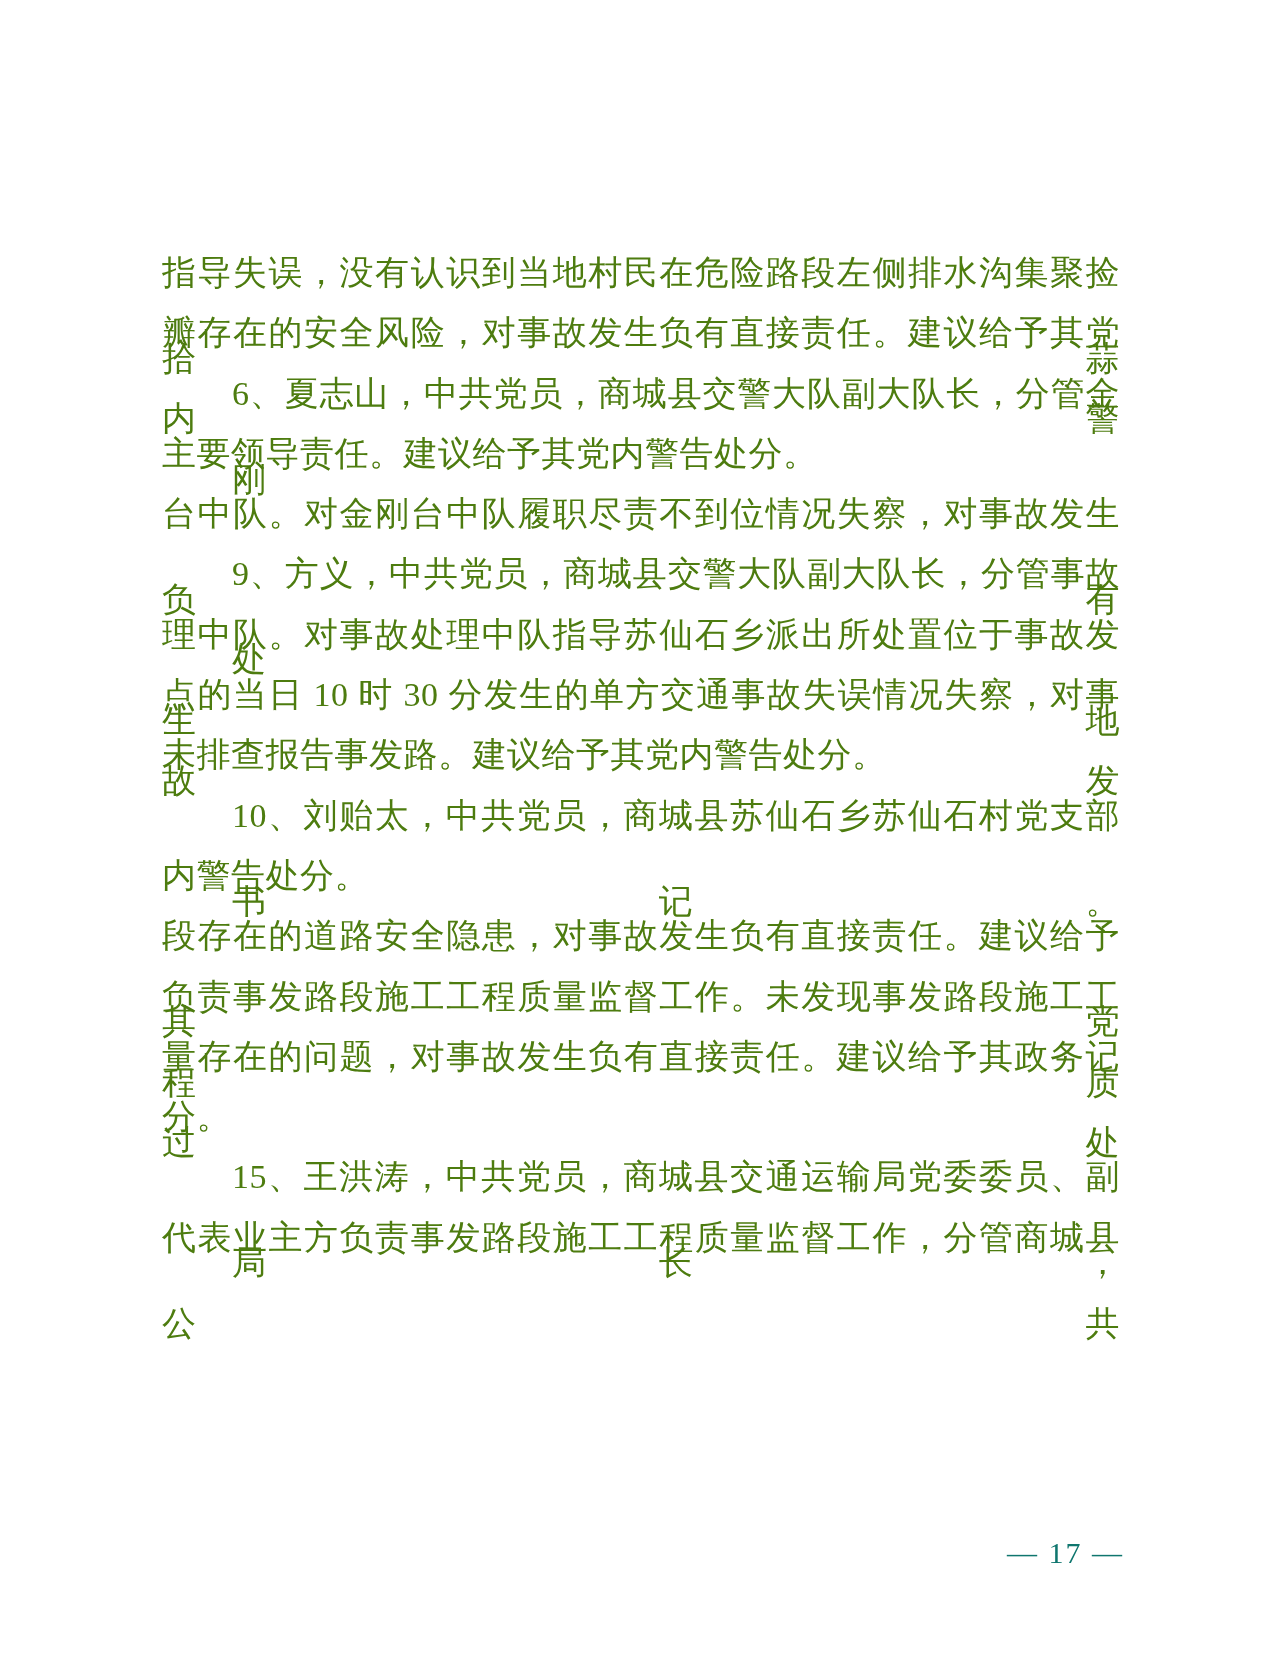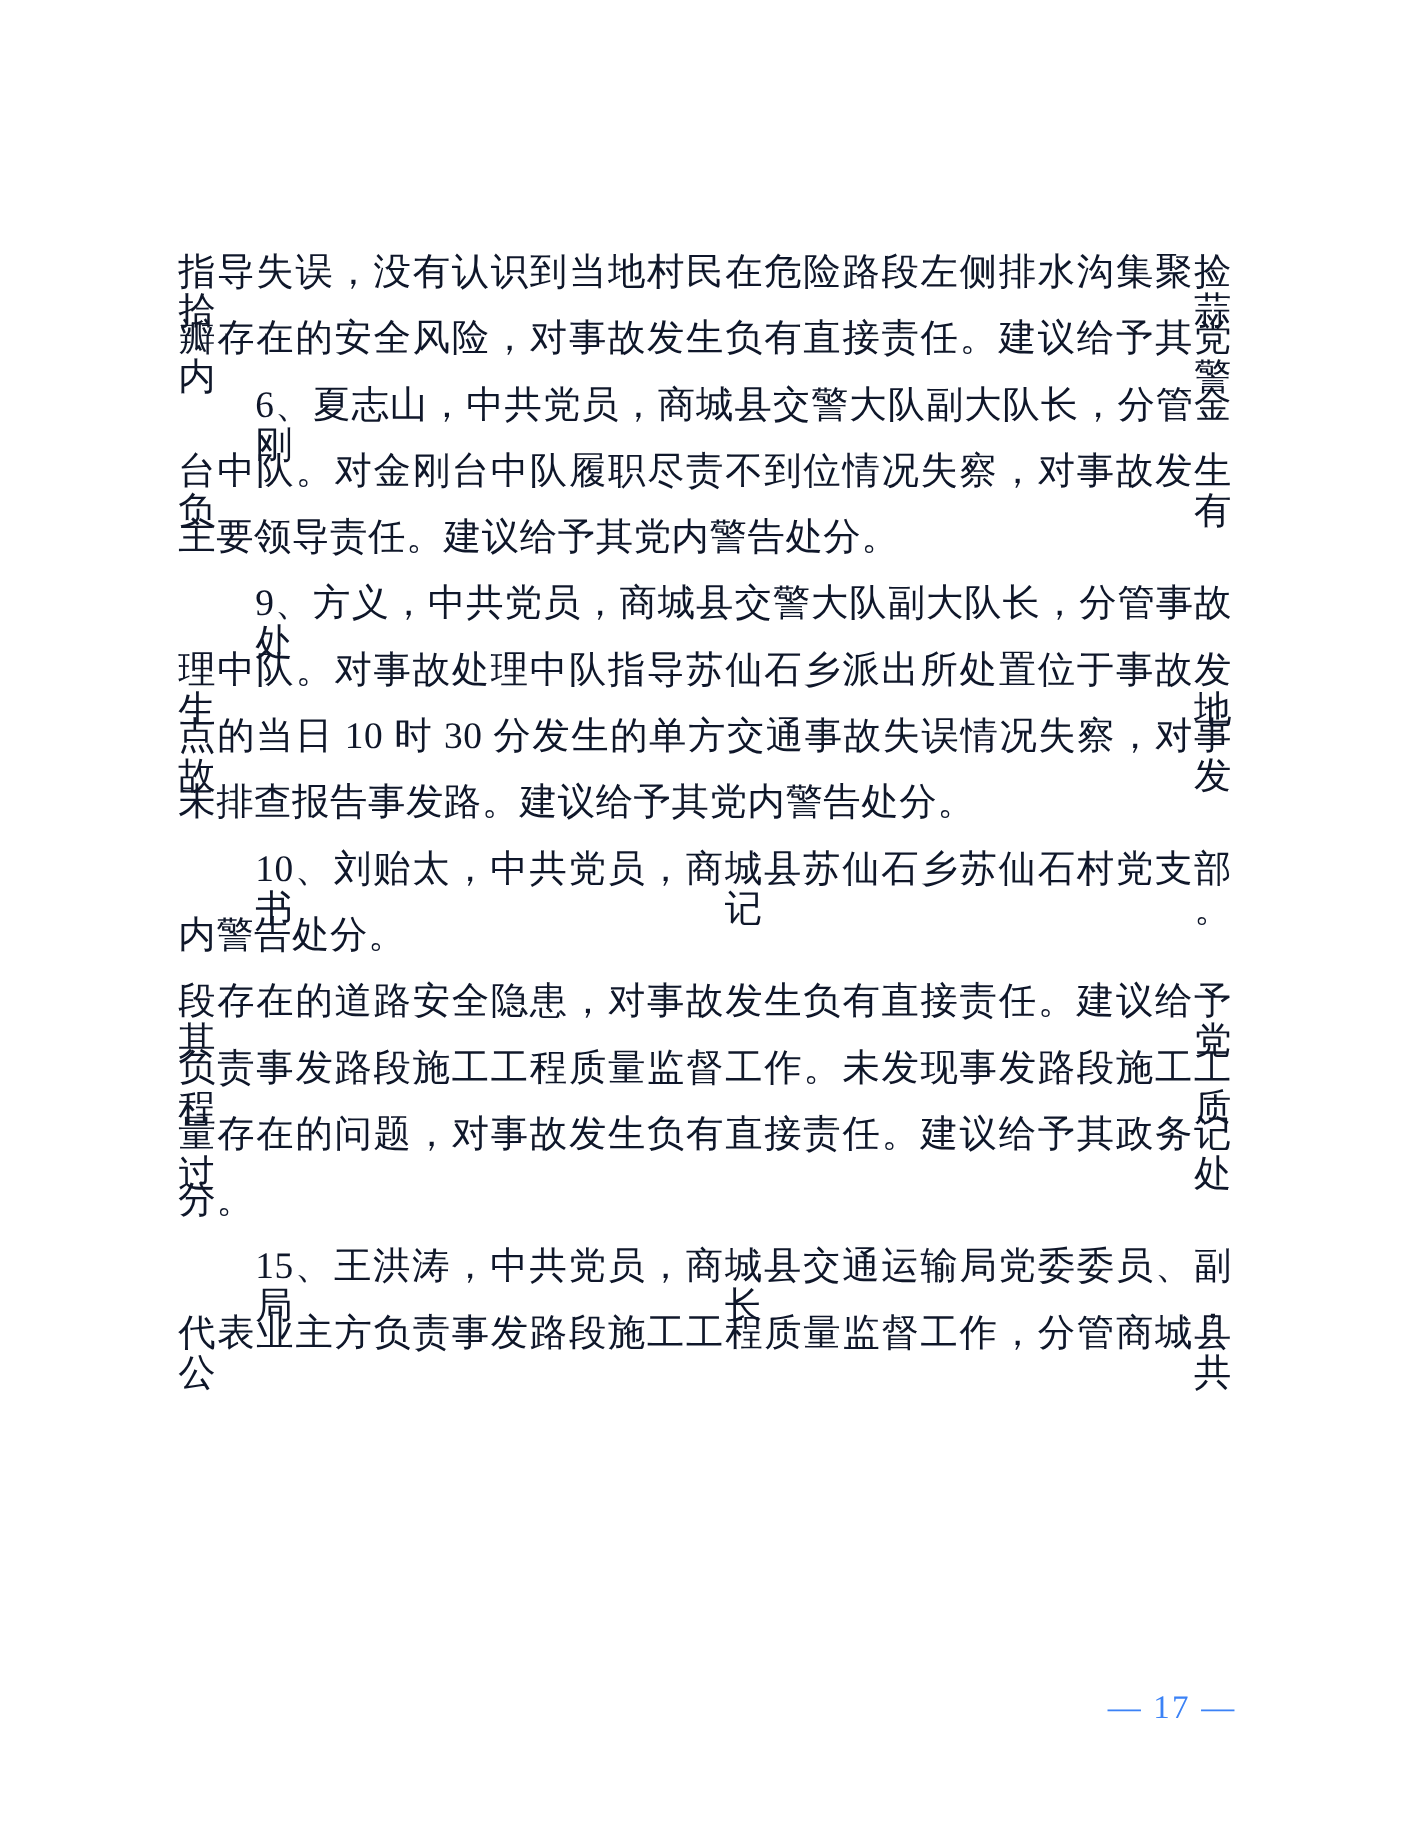--- a/index.html
+++ b/index.html
@@ -16,23 +16,23 @@
     font-family: "Liberation Serif", "DejaVu Serif", serif;
   }
   .content {
     position: absolute;
     left: 162px;
     top: 230px;
     width: 958px;
   }
   .line {
     height: 60.3px;
-    line-height: 36px;
+    line-height: 86px;
     font-size: 34px;
-    color: #0f172a;
+    color: #4d7c0f;
     white-space: normal;
     overflow: visible;
     letter-spacing: 0.5px;
   }
   
   .line.full {
     text-align: justify;
     text-align-last: justify;
     text-justify: inter-character;
   }
@@ -42,36 +42,36 @@
   }
   
   .line.indent {
     padding-left: 70px;
   }
   .page-number {
     position: absolute;
     top: 1536px;
     right: 156px;
     font-size: 30px;
-    color: #3b82f6;
+    color: #0f766e;
     letter-spacing: 2px;
     text-align: left;
     font-family: "Liberation Serif", "DejaVu Serif", serif;
   }
 </style>
 </head>
 <body>
 
 <div class="page">
   <div class="content">
     <div class="line full">指导失误，没有认识到当地村民在危险路段左侧排水沟集聚捡拾蒜</div>
     <div class="line full">瓣存在的安全风险，对事故发生负有直接责任。建议给予其党内警</div>
     <div class="line full indent">6、夏志山，中共党员，商城县交警大队副大队长，分管金刚</div>
+    <div class="line short">主要领导责任。建议给予其党内警告处分。</div>
     <div class="line full">台中队。对金刚台中队履职尽责不到位情况失察，对事故发生负有</div>
-    <div class="line short">主要领导责任。建议给予其党内警告处分。</div>
     <div class="line full indent">9、方义，中共党员，商城县交警大队副大队长，分管事故处</div>
     <div class="line full">理中队。对事故处理中队指导苏仙石乡派出所处置位于事故发生地</div>
     <div class="line full">点的当日 10 时 30 分发生的单方交通事故失误情况失察，对事故发</div>
     <div class="line short">未排查报告事发路。建议给予其党内警告处分。</div>
     <div class="line full indent">10、刘贻太，中共党员，商城县苏仙石乡苏仙石村党支部书记。</div>
     <div class="line short">内警告处分。</div>
     <div class="line full">段存在的道路安全隐患，对事故发生负有直接责任。建议给予其党</div>
     <div class="line full">负责事发路段施工工程质量监督工作。未发现事发路段施工工程质</div>
     <div class="line full">量存在的问题，对事故发生负有直接责任。建议给予其政务记过处</div>
     <div class="line short">分。</div>

